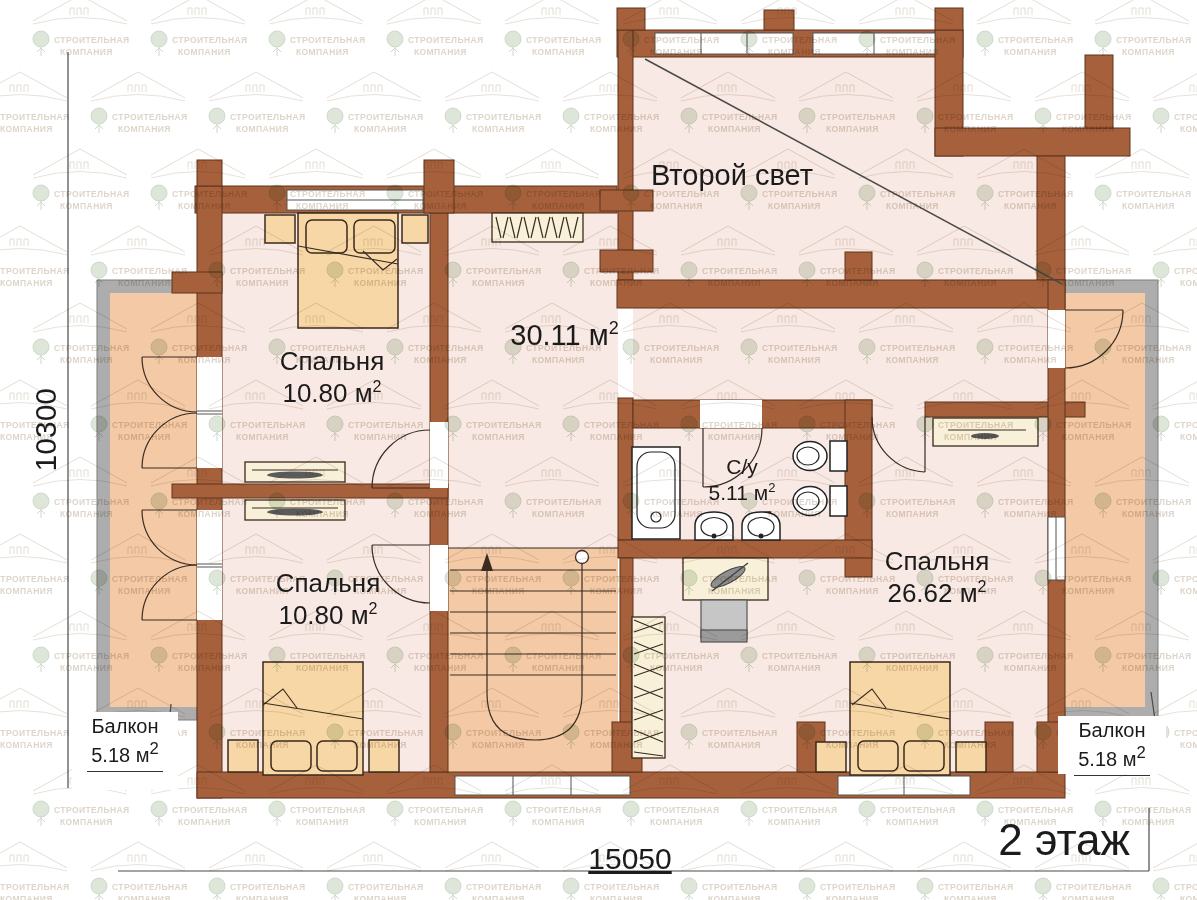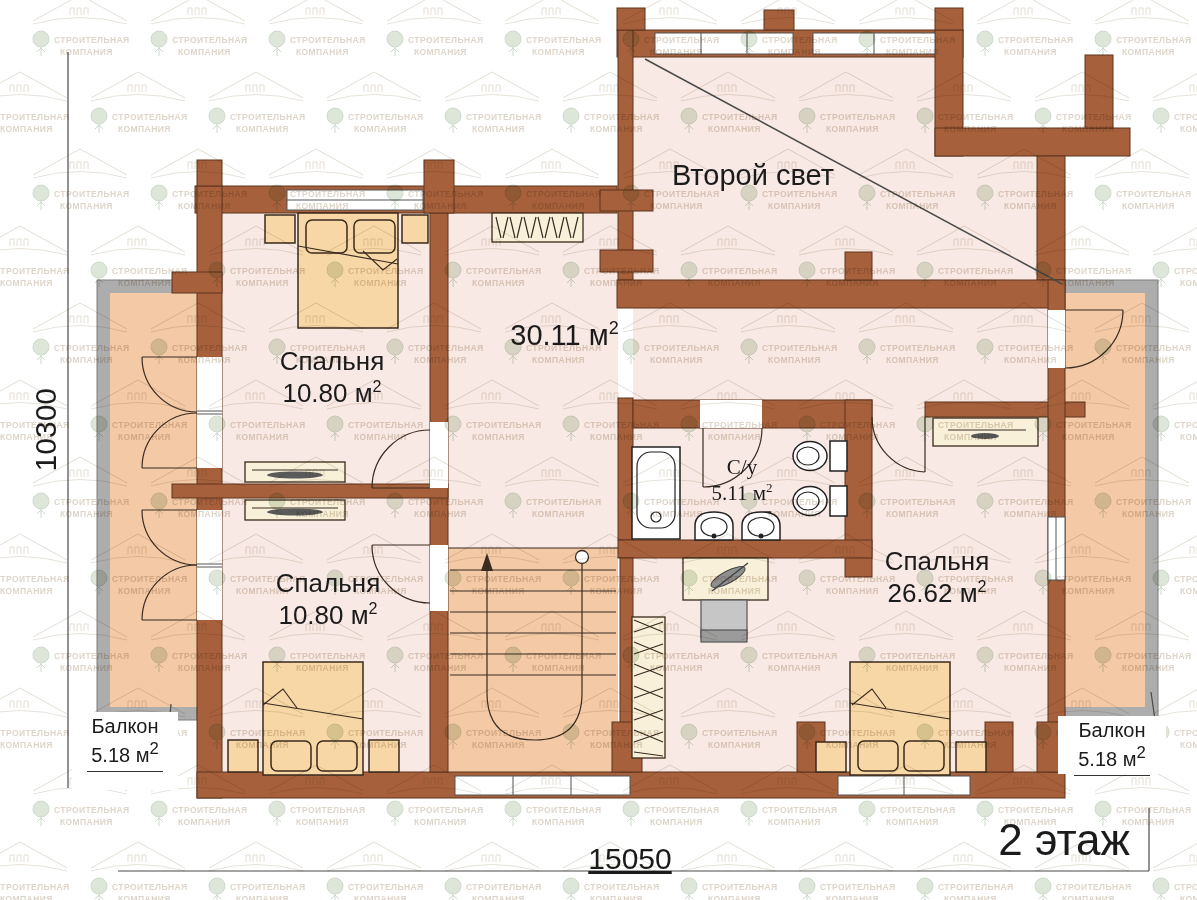--- a/index.html
+++ b/index.html
@@ -1873,21 +1873,21 @@
     <g>
       <circle class="wm-tree" cx="11" cy="53" r="8"></circle>
       <path class="wm-treeline" d="M11,61 L11,70 M7,66 l4,-4 M15,66 l-4,-4"></path>
     </g>
     <text class="wm-text" x="24" y="57">СТРОИТЕЛЬНАЯ</text>
     <text class="wm-text" x="30" y="69">КОМПАНИЯ</text>
   </svg>
 </div>
     </div>
 
-<div class="lbl" style="left:628px;top:158px;width:250px;font-size:29px;">
+<div class="lbl" style="left:607px;top:158px;width:250px;font-size:29px;">
   <div>Второй свет</div>
 </div>
 
 <div class="lbl" style="left:462px;top:318px;width:205px;font-size:29px;">
   <div><span>30.11 м</span><sup>2</sup></div>
 </div>
 
 <div class="lbl" style="left:232px;top:346px;width:200px;font-size:26px;">
   <div>Спальня</div>
   <div><span>10.80 м</span><sup>2</sup></div>
@@ -1896,21 +1896,21 @@
 <div class="lbl" style="left:228px;top:568px;width:200px;font-size:26px;">
   <div>Спальня</div>
   <div><span>10.80 м</span><sup>2</sup></div>
 </div>
 
 <div class="lbl" style="left:837px;top:546px;width:200px;font-size:26px;">
   <div>Спальня</div>
   <div><span>26.62 м</span><sup>2</sup></div>
 </div>
 
-<div class="lbl" style="left:662px;top:455px;width:160px;font-size:21px;font-family:Liberation Serif, serif;">
+<div class="lbl" style="left:662px;top:455px;width:160px;font-size:21px;">
   <div>С/у</div>
   <div><span>5.11 м</span><sup>2</sup></div>
 </div>
 
 <div class="balbox" style="left:72px;top:712px;width:106px;height:78px;">
   <span class="balinner">
     <span style="display:block;">Балкон</span>
     <span><span>5.18 м</span><sup>2</sup></span>
   </span>
 </div>

